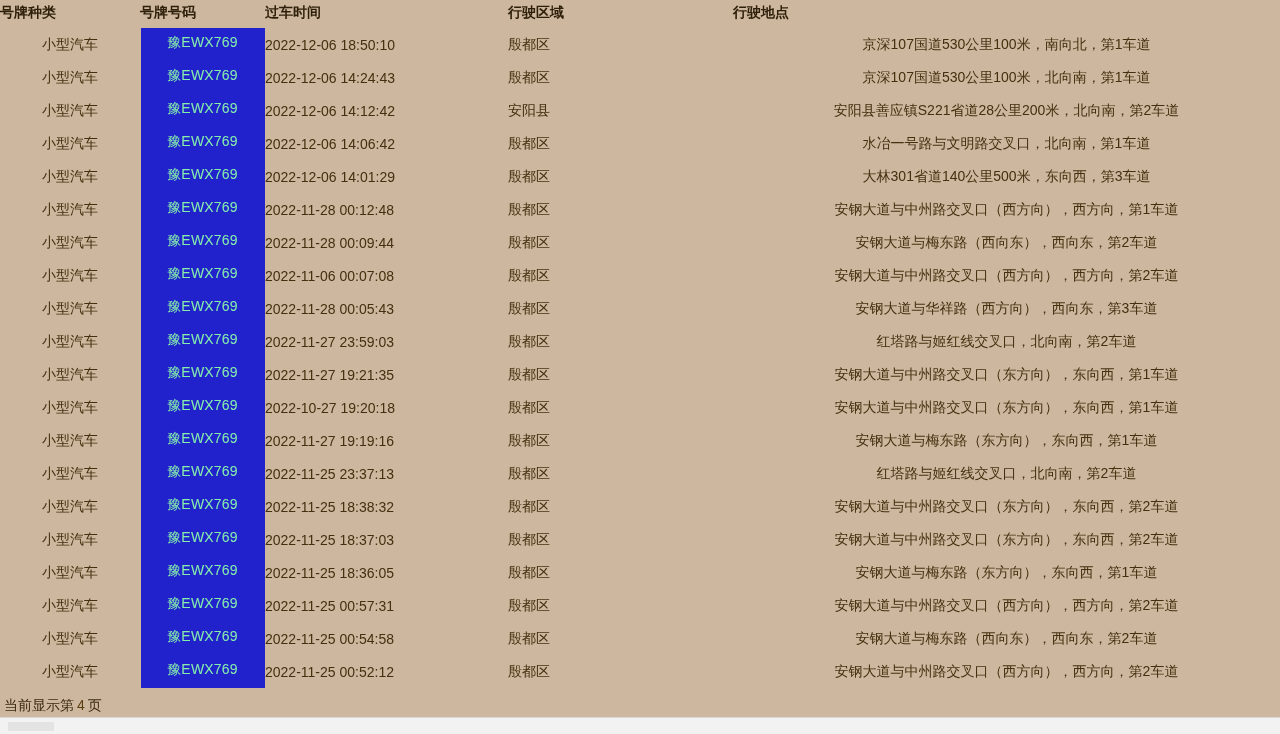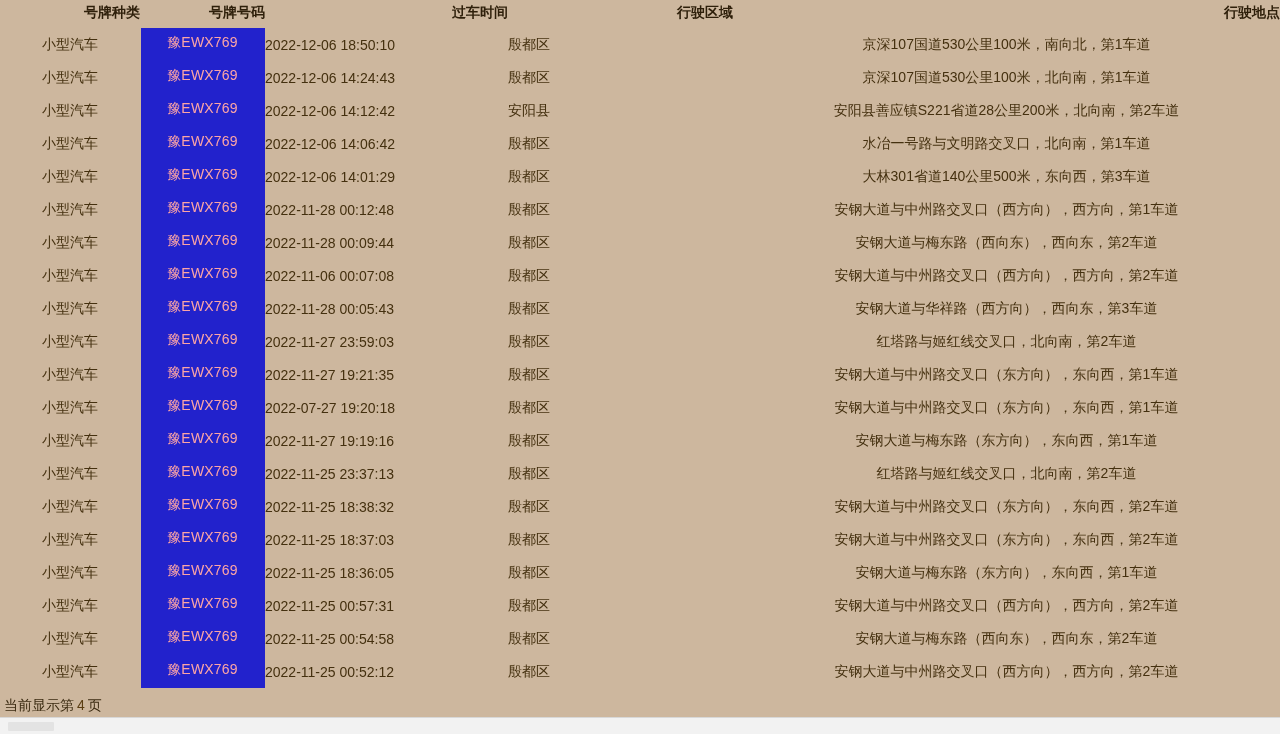--- a/index.html
+++ b/index.html
@@ -24,21 +24,21 @@
   table.records {
     width: 1280px;
     border-collapse: collapse;
     table-layout: fixed;
   }
   table.records th {
     font-size: 14px;
     font-weight: bold;
     color: #2e1f0a;
     padding: 4px 0 6px 0;
-    text-align: right;
+    text-align: left;
     white-space: nowrap;
   }
   table.records td {
     font-size: 14px;
     color: #44300f;
     height: 31.3px;
     padding: 0;
     vertical-align: middle;
     white-space: nowrap;
   }
@@ -57,21 +57,21 @@
 
   th.h-type  { }
   th.h-plate { }
   th.h-time  { }
   th.h-area  { }
   th.h-place { }
 
   .plate-badge {
     display: inline-block;
     background: #2222cc;
-    color: #fca5a5;
+    color: #86efac;
     font-size: 14px;
     line-height: 28px;
     height: 33px;
     min-width: 124px;
     padding: 0 2px;
     text-align: center;
     letter-spacing: 0.2px;
     box-sizing: border-box;
   }
   .footer {
@@ -199,21 +199,21 @@
         <tr>
           <td class="type">小型汽车</td>
           <td class="plate"><span class="plate-badge">豫EWX769</span></td>
           <td class="time">2022-11-27 19:21:35</td>
           <td class="area">殷都区</td>
           <td class="place">安钢大道与中州路交叉口（东方向），东向西，第1车道</td>
         </tr>
         <tr>
           <td class="type">小型汽车</td>
           <td class="plate"><span class="plate-badge">豫EWX769</span></td>
-          <td class="time">2022-07-27 19:20:18</td>
+          <td class="time">2022-10-27 19:20:18</td>
           <td class="area">殷都区</td>
           <td class="place">安钢大道与中州路交叉口（东方向），东向西，第1车道</td>
         </tr>
         <tr>
           <td class="type">小型汽车</td>
           <td class="plate"><span class="plate-badge">豫EWX769</span></td>
           <td class="time">2022-11-27 19:19:16</td>
           <td class="area">殷都区</td>
           <td class="place">安钢大道与梅东路（东方向），东向西，第1车道</td>
         </tr>

